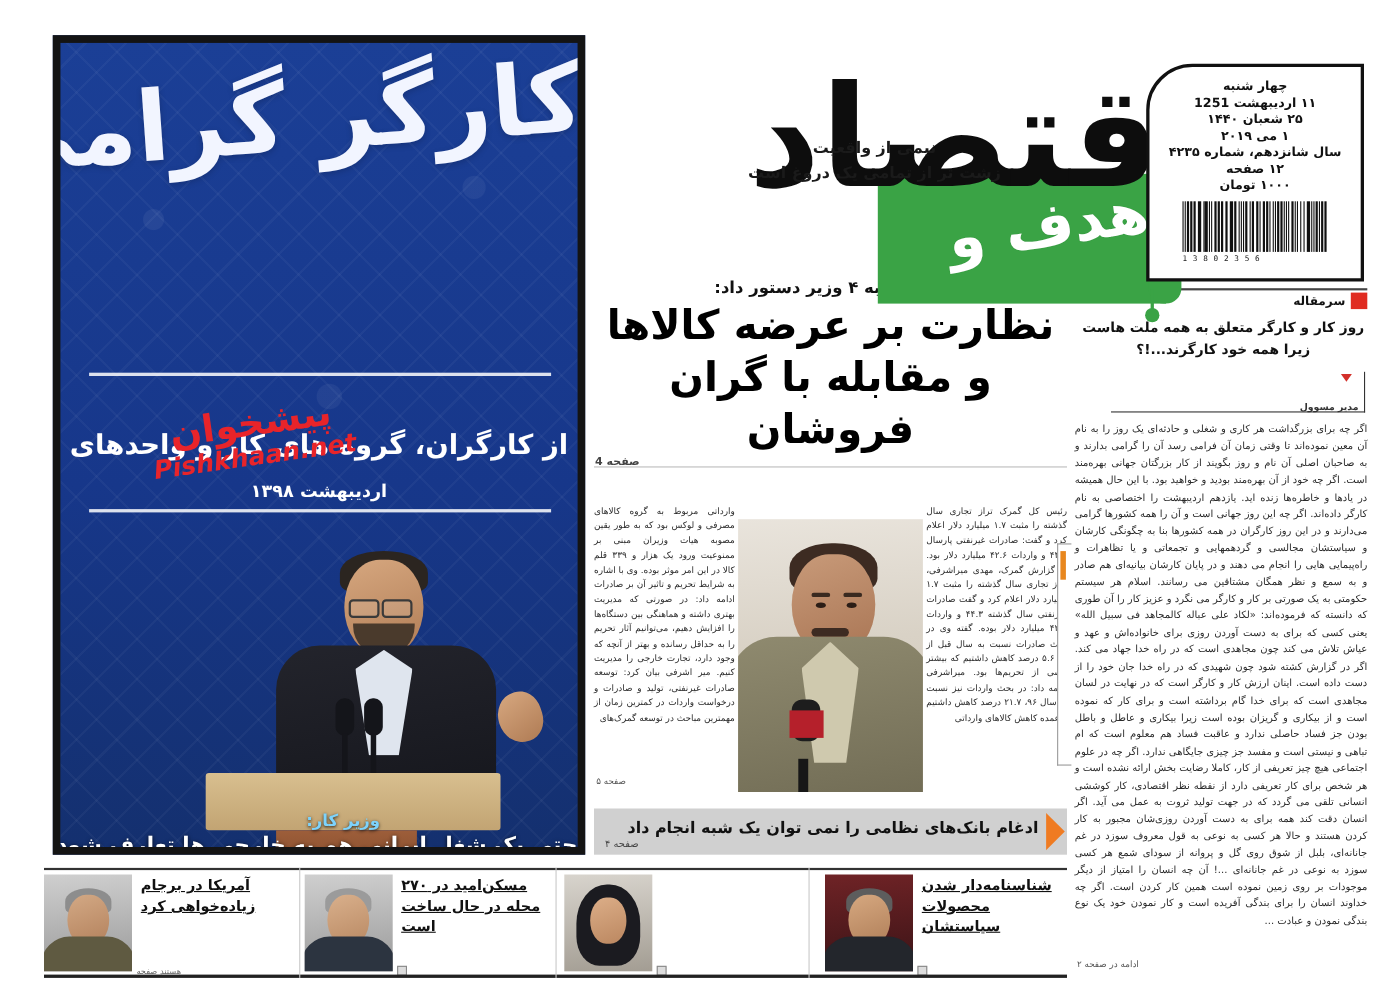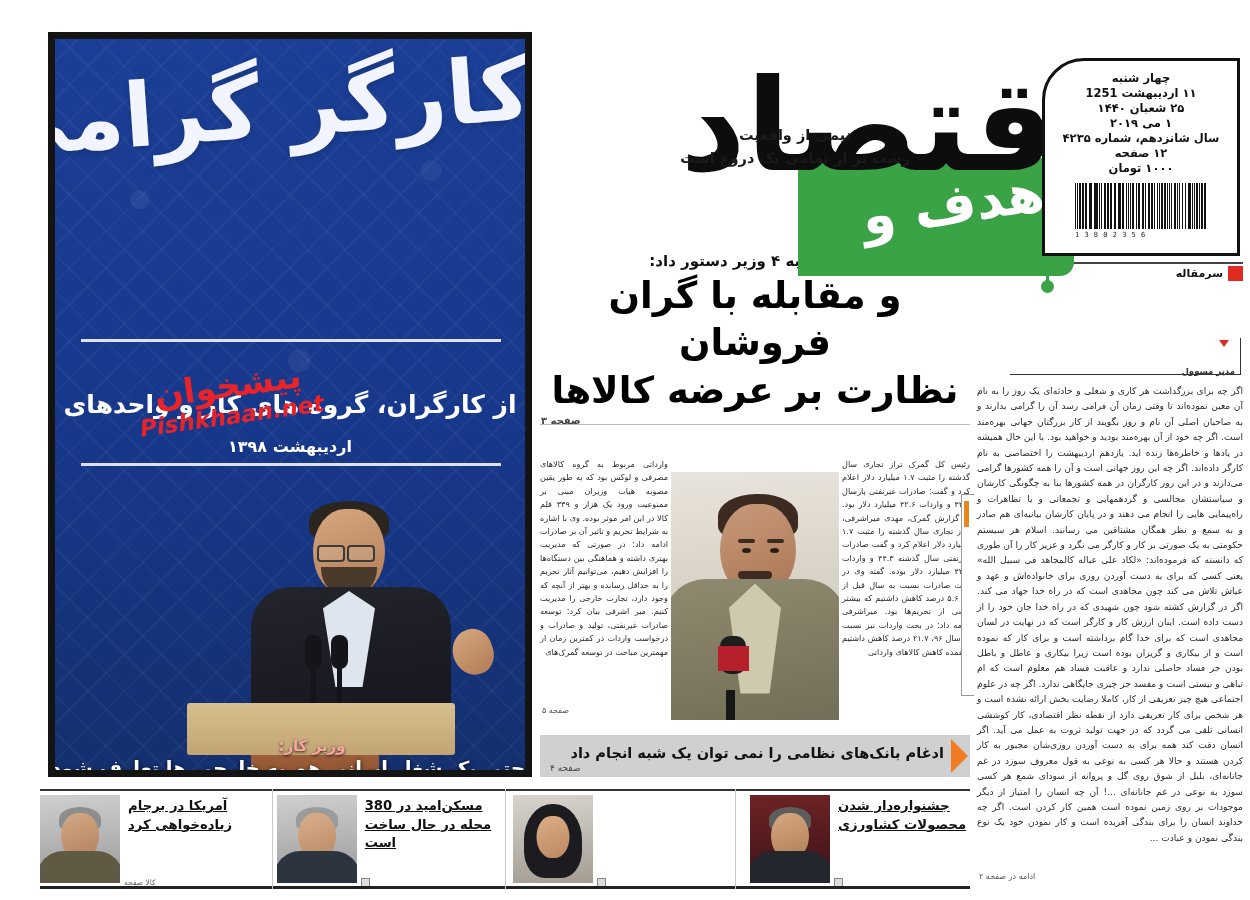--- a/index.html
+++ b/index.html
@@ -185,21 +185,21 @@
   .ph-mic1{left:250px;}.ph-mic2{left:276px;}
   .ph-mic1s,.ph-mic2s{position:absolute;top:628px;width:5px;height:44px;background:#14151a;}
   .ph-mic1s{left:256px;}.ph-mic2s{left:282px;}
   .ph-podium{position:absolute;left:132px;top:664px;width:268px;height:52px;
     background:linear-gradient(180deg,#d8bf8f,#c2a473);border-radius:3px;}
   .ph-podium-leg{position:absolute;left:196px;top:716px;width:128px;height:46px;
     background:linear-gradient(180deg,#9d5e3a,#7d4628);}
 
   .hero-cap-kicker{
     position:absolute;left:0;right:0;top:698px;text-align:center;z-index:8;
-    color:#fca5a5;font-size:15px;font-weight:700;text-shadow:0 1px 3px rgba(0,0,0,.85);margin-left:44px;
+    color:#7dd3fc;font-size:15px;font-weight:700;text-shadow:0 1px 3px rgba(0,0,0,.85);margin-left:44px;
   }
   .hero-cap{
     position:absolute;left:0;right:0;top:718px;text-align:center;z-index:8;
     color:#fff;font-size:19.5px;font-weight:700;letter-spacing:-.4px;
     text-shadow:0 1px 4px rgba(0,0,0,.9);white-space:nowrap;
   }
 
   
   .sidebar{position:absolute;left:975px;top:262px;width:268px;height:625px;}
   .side-rule{position:absolute;left:0;top:0;width:268px;height:2px;background:#444;}
@@ -365,24 +365,24 @@
         </div>
       <div class="barcode-digits">1 3 8 0 2 3 5 6</div>
     </div>
 
     <div class="green-stem"></div>
     <div class="green-dot"></div>
   </div>
 
   <div class="kicker">روحانی به ۴ وزیر دستور داد:</div>
   <div class="headline">
+    <span class="l2">نظارت بر عرضه کالاها</span>
     <span class="l2">و مقابله با گران فروشان</span>
-    <span class="l2">نظارت بر عرضه کالاها</span>
-  </div>
-  <div class="headline-page">صفحه ۳</div>
+  </div>
+  <div class="headline-page">صفحه 4</div>
 
   <div class="sub-rule"></div>
 
   <div class="col-wrap">
     <div class="col right">رئیس کل گمرک تراز تجاری سال گذشته را مثبت ۱.۷ میلیارد دلار اعلام کرد و گفت: صادرات غیرنفتی پارسال ۴۴.۳ و واردات ۴۲.۶ میلیارد دلار بود. به گزارش گمرک، مهدی میراشرفی، تراز تجاری سال گذشته را مثبت ۱.۷ میلیارد دلار اعلام کرد و گفت صادرات غیرنفتی سال گذشته ۴۴.۳ و واردات ۴۲.۶ میلیارد دلار بوده. گفته وی در بحث صادرات نسبت به سال قبل از آن ۵.۶ درصد کاهش داشتیم که بیشتر ناشی از تحریم‌ها بود. میراشرفی ادامه داد: در بحث واردات نیز نسبت به سال ۹۶، ۲۱.۷ درصد کاهش داشتیم و عمده کاهش کالاهای وارداتی</div>
     <div class="col left">وارداتی مربوط به گروه کالاهای مصرفی و لوکس بود که به طور یقین مصوبه هیات وزیران مبنی بر ممنوعیت ورود یک هزار و ۳۳۹ قلم کالا در این امر موثر بوده. وی با اشاره به شرایط تحریم و تاثیر آن بر صادرات ادامه داد: در صورتی که مدیریت بهتری داشته و هماهنگی بین دستگاه‌ها را افزایش دهیم، می‌توانیم آثار تحریم را به حداقل رسانده و بهتر از آنچه که وجود دارد، تجارت خارجی را مدیریت کنیم. میر اشرفی بیان کرد: توسعه صادرات غیرنفتی، تولید و صادرات و درخواست واردات در کمترین زمان از مهمترین مباحث در توسعه گمرک‌های</div>
 
     <div class="col-photo">
       <div class="sp-hair"></div>
       <div class="sp-head"></div>
@@ -405,66 +405,67 @@
     <div class="gray-banner-text">ادغام بانک‌های نظامی را نمی توان یک شبه انجام داد</div>
     <div class="gray-page">صفحه ۴</div>
   </div>
 
   <div class="sidebar">
     <div class="side-rule"></div>
     <div class="side-tag-wrap">
       <div class="side-tag-sq"></div>
       <div class="side-tag">سرمقاله</div>
     </div>
+    <div class="side-head">روز کار و کارگر متعلق به همه ملت هاست زیرا همه خود کارگرند...!؟</div>
     <div class="byline-box"></div>
     <div class="byline-tri"></div>
     <div class="byline">مدیر مسوول</div>
     <div class="side-body">اگر چه برای بزرگداشت هر کاری و شغلی و حادثه‌ای یک روز را به نام آن معین نموده‌اند تا وقتی زمان آن فرامی رسد آن را گرامی بدارند و به صاحبان اصلی آن نام و روز بگویند از کار بزرگتان جهانی بهره‌مند است. اگر چه خود از آن بهره‌مند بودید و خواهید بود. با این حال همیشه در یادها و خاطره‌ها زنده اید. یازدهم اردیبهشت را اختصاصی به نام کارگر داده‌اند. اگر چه این روز جهانی است و آن را همه کشورها گرامی می‌دارند و در این روز کارگران در همه کشورها بنا به چگونگی کارشان و سیاستشان مجالسی و گردهمهایی و تجمعاتی و یا تظاهرات و راه‌پیمایی هایی را انجام می دهند و در پایان کارشان بیانیه‌ای هم صادر و به سمع و نظر همگان مشتاقین می رسانند. اسلام هر سیستم حکومتی به یک صورتی بر کار و کارگر می نگرد و عزیز کار را آن طوری که دانسته که فرموده‌اند: «لکاد علی عباله کالمجاهد فی سبیل الله» یعنی کسی که برای به دست آوردن روزی برای خانواده‌اش و عهد و عیاش تلاش می کند چون مجاهدی است که در راه خدا جهاد می کند. اگر در گزارش کشته شود چون شهیدی که در راه خدا جان خود را از دست داده است. اینان ارزش کار و کارگر است که در نهایت در لسان مجاهدی است که برای خدا گام برداشته است و برای کار که نموده است و از بیکاری و گریزان بوده است زیرا بیکاری و عاطل و باطل بودن جز فساد حاصلی ندارد و عاقبت فساد هم معلوم است که ام تباهی و نیستی است و مفسد جز چیزی جایگاهی ندارد. اگر چه در علوم اجتماعی هیچ چیز تعریفی از کار، کاملا رضایت بخش ارائه نشده است و هر شخص برای کار تعریفی دارد از نقطه نظر اقتصادی، کار کوششی انسانی تلقی می گردد که در جهت تولید ثروت به عمل می آید. اگر انسان دقت کند همه برای به دست آوردن روزی‌شان مجبور به کار کردن هستند و حالا هر کسی به نوعی به قول معروف سوزد در غم جانانه‌ای، بلبل از شوق روی گل و پروانه از سودای شمع هر کسی سوزد به نوعی در غم جانانه‌ای ...! آن چه انسان را امتیاز از دیگر موجودات بر روی زمین نموده است همین کار کردن است. اگر چه خداوند انسان را برای بندگی آفریده است و کار نمودن خود یک نوع بندگی نمودن و عبادت ...</div>
     <div class="side-cont">ادامه در صفحه ۲</div>
     <div class="side-left-box"></div>
   </div>
 
   <div class="footer-top-rule"></div>
   <div class="footer">
 
     <div class="f-item">
       <div class="f-thumb">
         <div class="t-hair" style="background:#8d8d8d;"></div>
         <div class="t-head" style="background:linear-gradient(160deg,#d3a985,#b3815c);"></div>
         <div class="t-body" style="background:#5f5a41;"></div>
       </div>
       <div class="f-txt">آمریکا در برجام زیاده‌خواهی کرد</div>
-      <div class="f-page">کالا صفحه</div>
+      <div class="f-page">هستند صفحه</div>
     </div>
 
     <div class="f-item">
       <div class="f-thumb">
         <div class="t-hair" style="background:#9b9b9b;"></div>
         <div class="t-head" style="background:linear-gradient(160deg,#d9b08c,#b98963);"></div>
         <div class="t-body" style="background:#2c3440;"></div>
       </div>
-      <div class="f-txt">مسکن‌امید در 380 محله در حال ساخت است</div>
+      <div class="f-txt">مسکن‌امید در ۲۷۰ محله در حال ساخت است</div>
       <div class="f-sq"></div>
     </div>
 
     <div class="f-item">
       <div class="f-thumb" style="background:linear-gradient(175deg,#d8d4cd,#a39d93);">
         <div class="t-scarf"></div>
         <div class="t-face"></div>
       </div>
       <div class="f-sq"></div>
     </div>
 
     <div class="f-item">
       <div class="f-thumb" style="background:linear-gradient(175deg,#6f2326,#3a1316);">
         <div class="t-hair" style="background:#5d5d5d;"></div>
         <div class="t-head" style="background:linear-gradient(160deg,#d6a880,#b07f59);"></div>
         <div class="t-body" style="background:#23262c;"></div>
       </div>
-      <div class="f-txt">جشنواره‌دار شدن محصولات کشاورزی</div>
+      <div class="f-txt">شناسنامه‌دار شدن محصولات سیاستشان</div>
       <div class="f-sq"></div>
     </div>
 
   </div>
   <div class="footer-bot-rule"></div>
 
   <div class="vline" style="left:272px;"></div>
   <div class="vline" style="left:505px;"></div>
   <div class="vline" style="left:735px;"></div>
 

